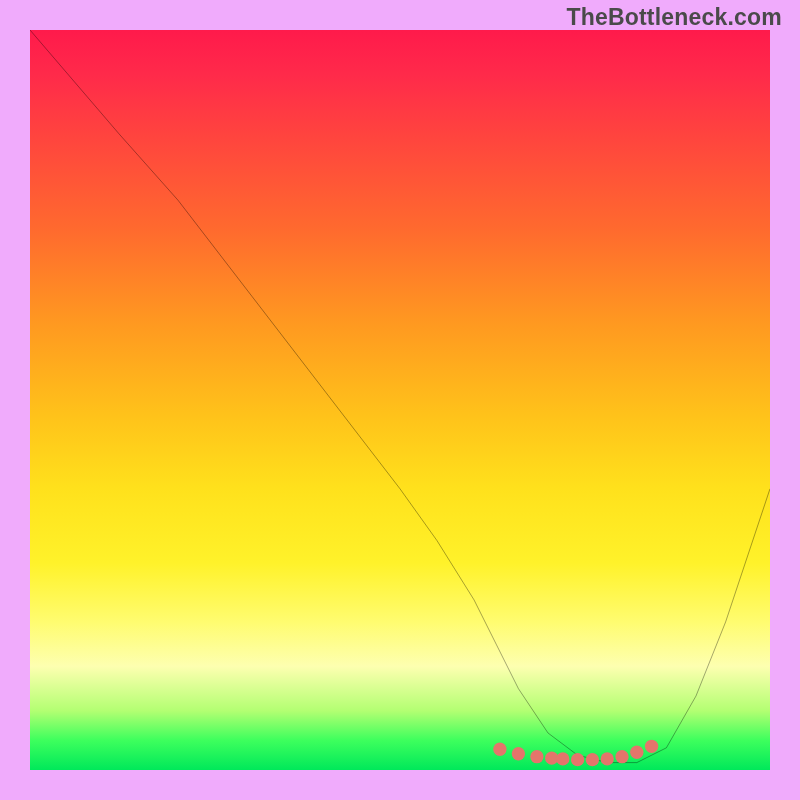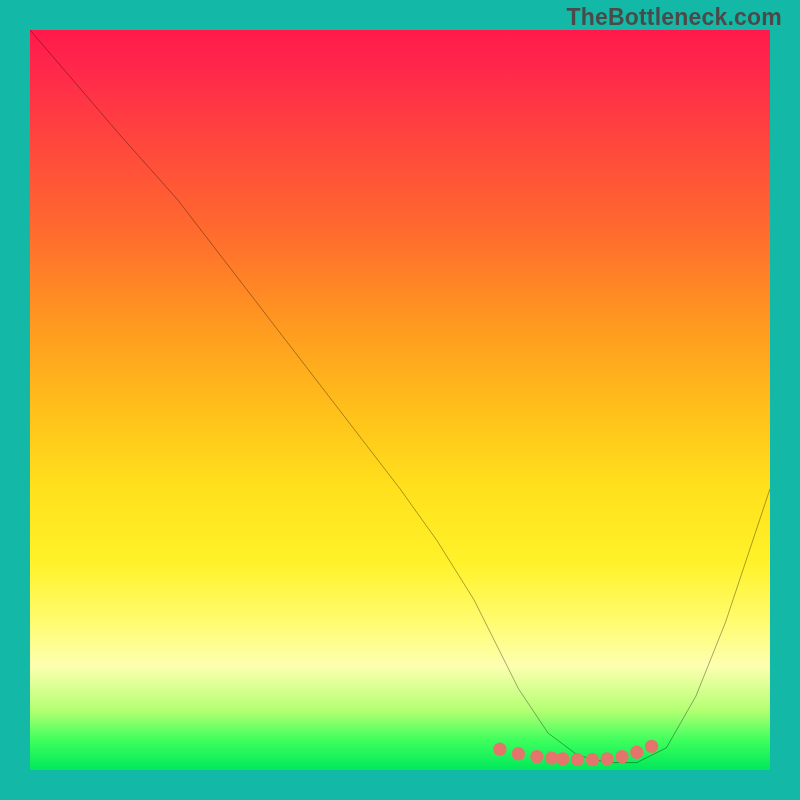--- a/index.html
+++ b/index.html
@@ -8,21 +8,21 @@
     width: 800px;
     height: 800px;
     background: #000;
     overflow: hidden;
     font-family: Arial, Helvetica, sans-serif;
   }
   .frame {
     position: relative;
     width: 800px;
     height: 800px;
-    background: #14b8a6;
+    background: #f0abfc;
   }
   .watermark {
     position: absolute;
     top: 4px;
     right: 18px;
     color: #4a4a4a;
     font-size: 23px;
     font-weight: 600;
     letter-spacing: 0.2px;
     z-index: 10;

